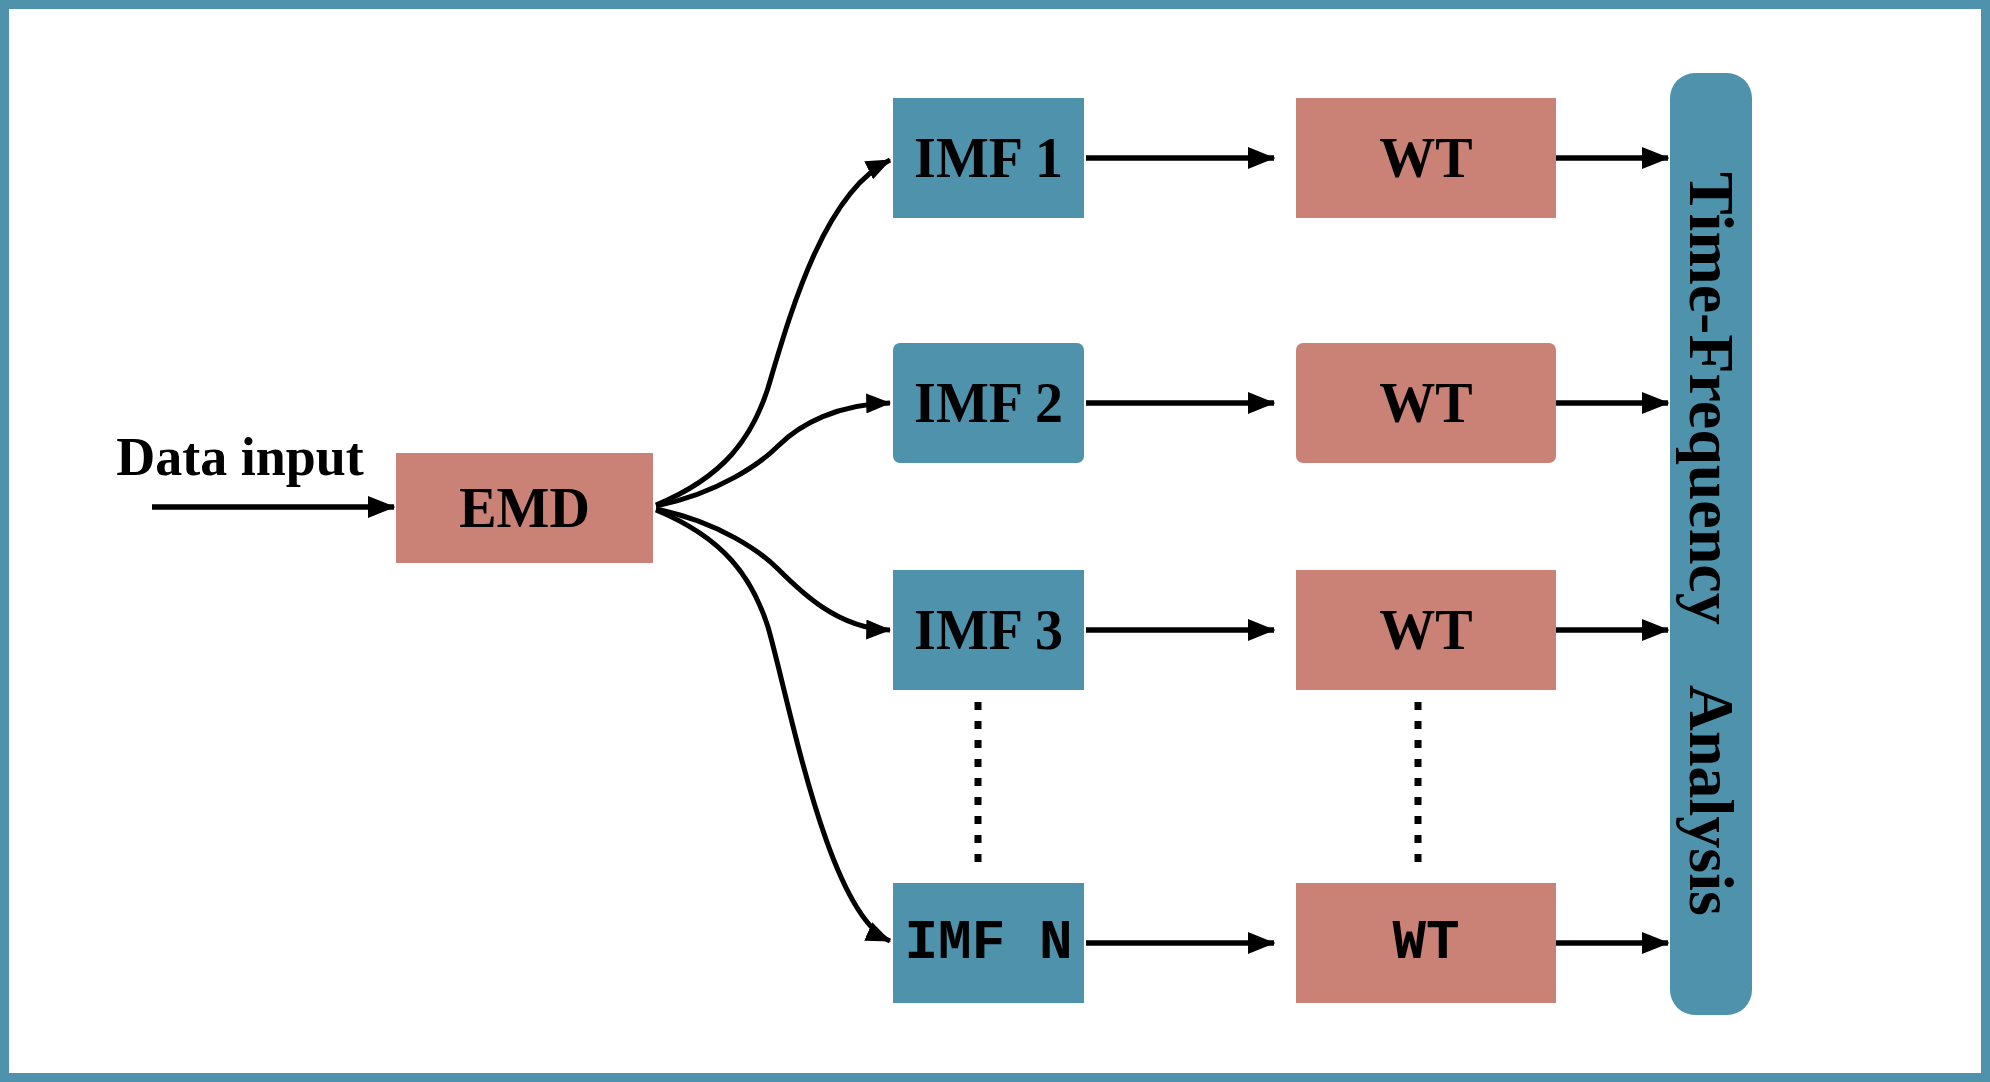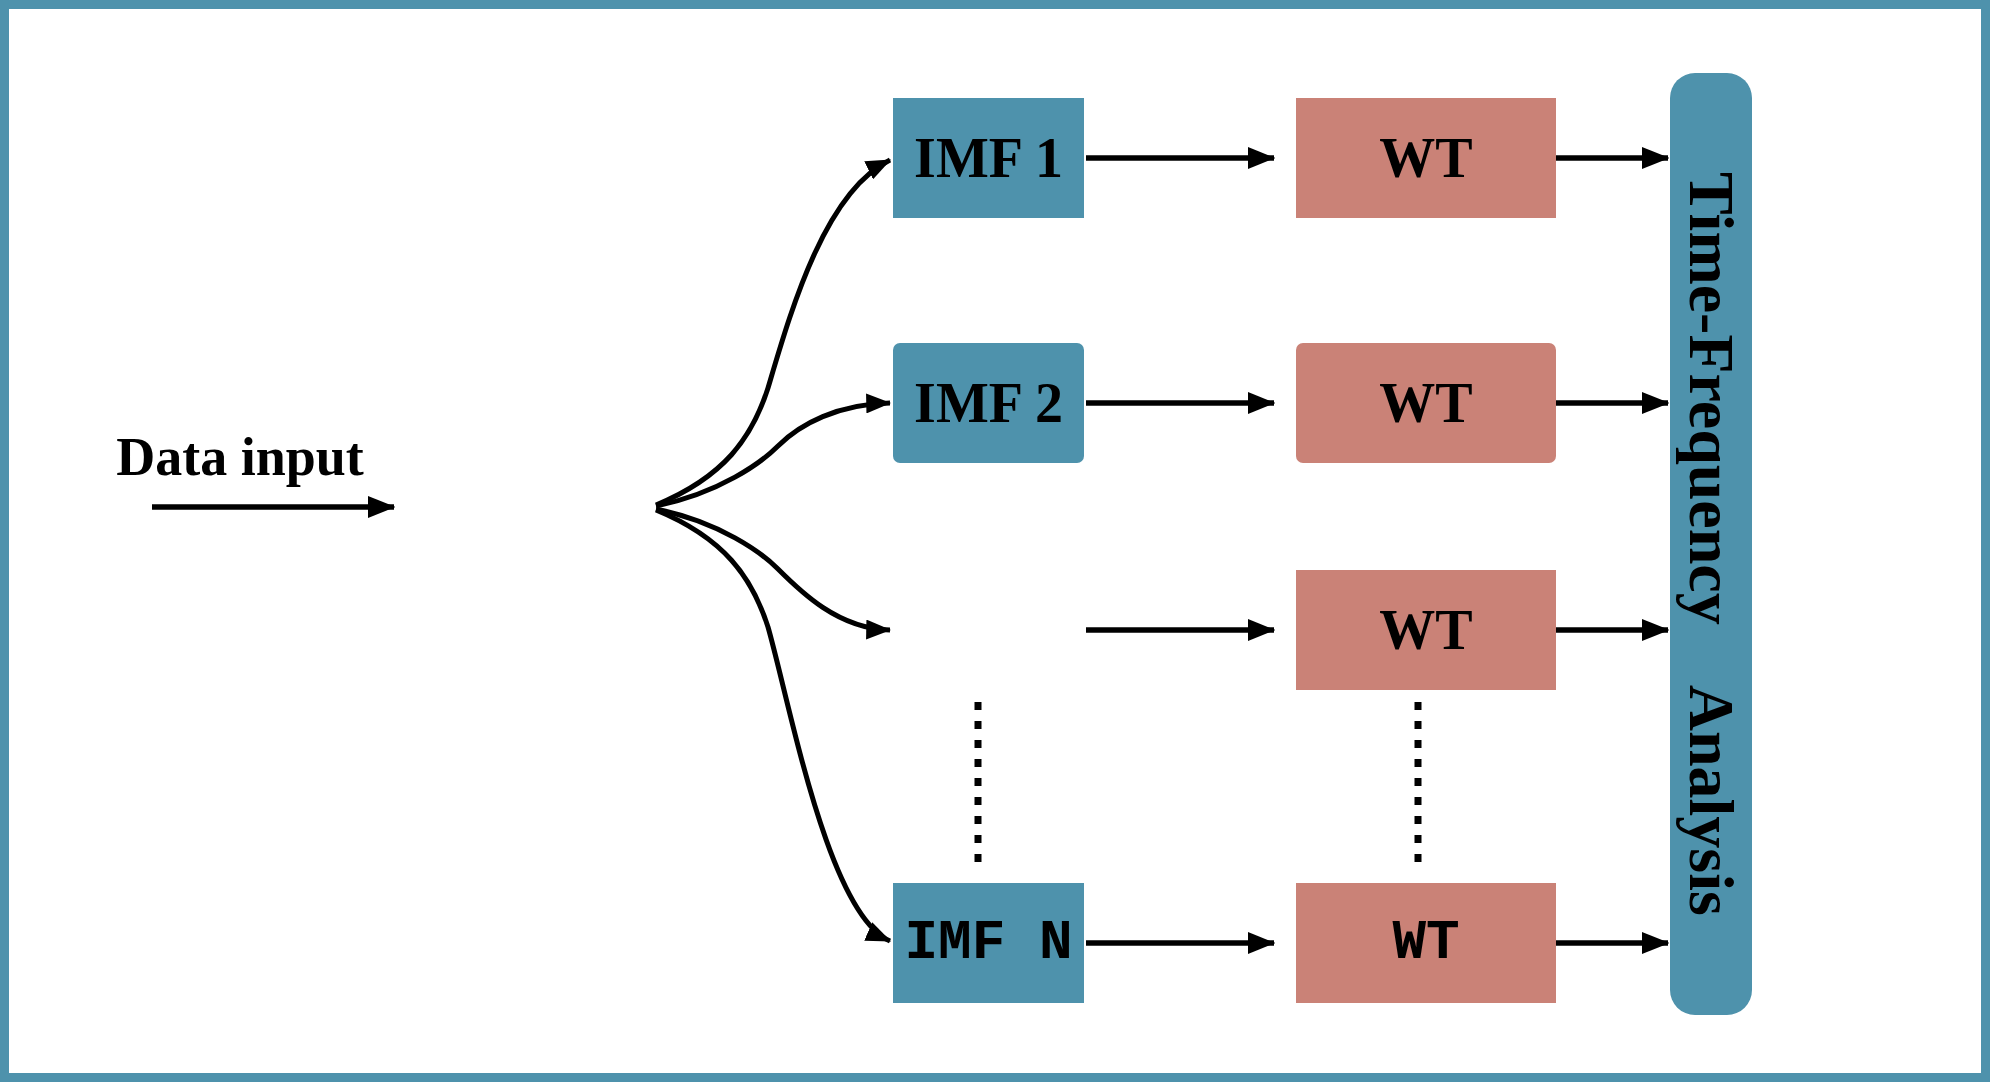--- a/index.html
+++ b/index.html
@@ -140,23 +140,25 @@
     <path class="ln" d="M1538,403 L1668,403"></path>
     <path class="ln" d="M1538,630 L1668,630"></path>
     <path class="ln" d="M1538,943 L1668,943"></path>
 
     <path class="dotline" d="M978,702 L978,864"></path>
     <path class="dotline" d="M1418,702 L1418,864"></path>
   </svg>
 
   <div class="input-label">Data input</div>
 
+  <div class="box emd-box">EMD</div>
 
   <div class="box imf-box row-1">IMF 1</div>
   <div class="box imf-box row-2">IMF 2</div>
+  <div class="box imf-box row-3">IMF 3</div>
   <div class="box imf-box row-4">IMF N</div>
 
   <div class="box wt-box row-1">WT</div>
   <div class="box wt-box row-2">WT</div>
   <div class="box wt-box row-3">WT</div>
   <div class="box wt-box row-4">WT</div>
 
   <div class="tf-bar">
     <div class="tf-text">
       <span class="part1">Time-Frequency</span><span class="part2">Analysis</span>

